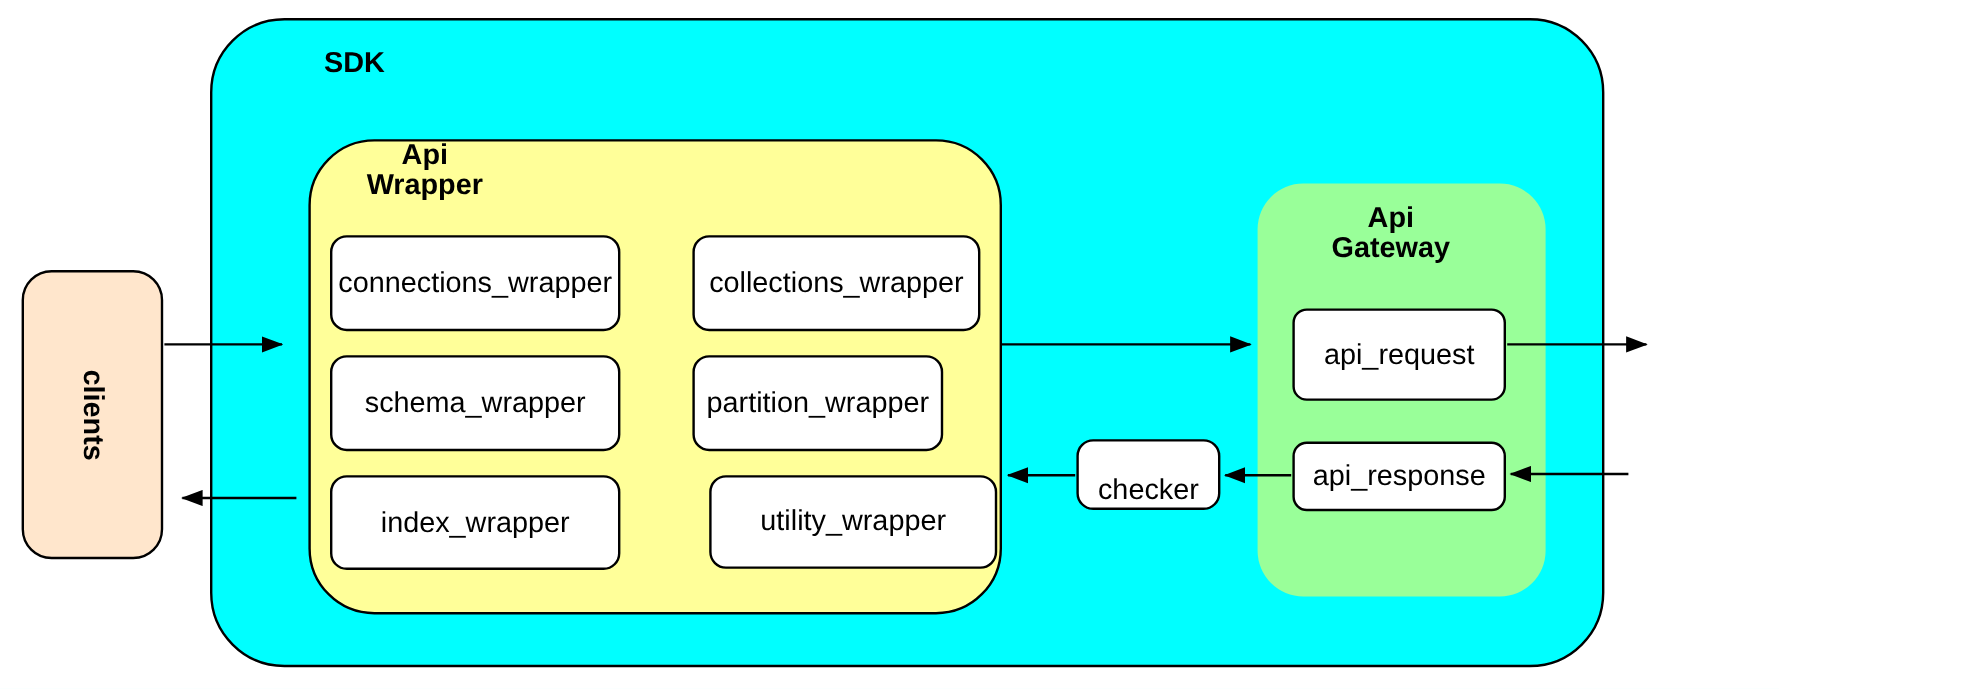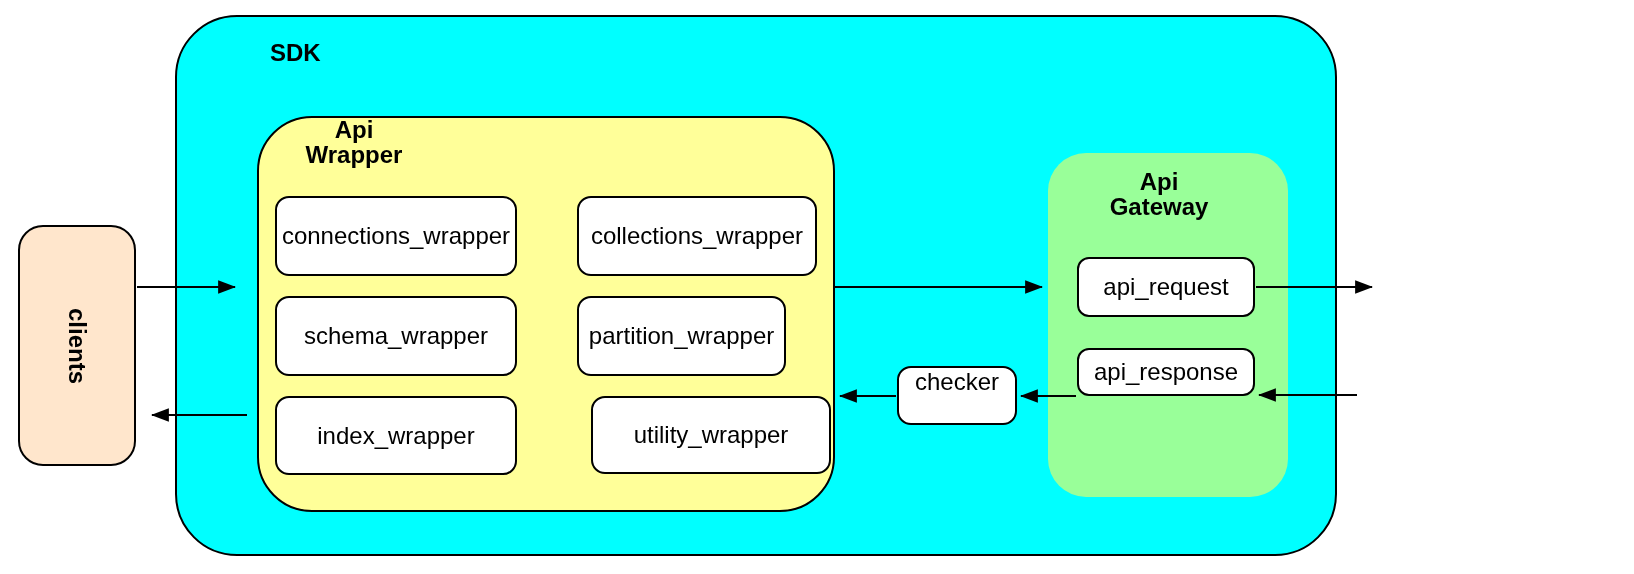--- a/index.html
+++ b/index.html
@@ -51,37 +51,37 @@
   .m-collections { left: 577px; top: 196px; width: 240px; height: 80px; }
   .m-schema      { left: 275px; top: 296px; width: 242px; height: 80px; }
   .m-partition   { left: 577px; top: 296px; width: 209px; height: 80px; }
   .m-index       { left: 275px; top: 396px; width: 242px; height: 79px; }
   .m-utility     { left: 591px; top: 396px; width: 240px; height: 78px; }
 
   
   .checker {
     left: 897px; top: 366px; width: 120px; height: 59px;
     background: #ffffff; border: 2px solid #000; border-radius: 14px;
-    display: flex; align-items: flex-start; justify-content: center;
+    display: flex; align-items: flex-end; justify-content: center;
     font-size: 24px;
   }
 
   
   .api-gateway {
     left: 1048px; top: 153px; width: 240px; height: 344px;
     background: #99FF99; border-radius: 38px;
   }
   .api-gateway-label { left: 1059px; top: 169px; width: 120px; }
   .gw-box {
     background: #ffffff; border: 2px solid #000; border-radius: 12px;
     display: flex; align-items: center; justify-content: center;
     font-size: 24px;
   }
-  .gw-request  { left: 1077px; top: 257px; width: 178px; height: 60px; }
-  .gw-response { left: 1077px; top: 348px; width: 178px; height: 48px; }
+  .gw-request  { left: 1077px; top: 257px; width: 178px; height: 77px; }
+  .gw-response { left: 1077px; top: 368px; width: 178px; height: 58px; }
 
   
   .milvus {
     left: 1378px; top: 146px; width: 239px; height: 399px;
     background: #E8E8E8; border: 2px solid #000; border-radius: 40px;
     display: flex; align-items: center; justify-content: center;
     font-weight: bold; font-size: 24px;
   }
 
   

